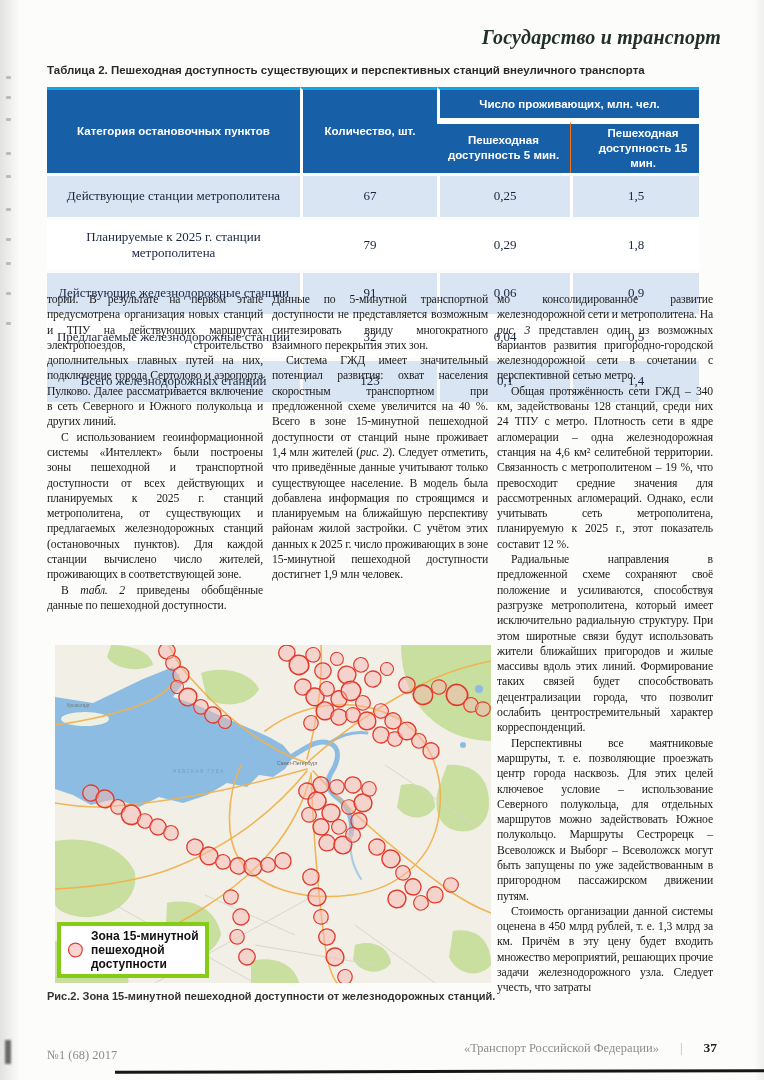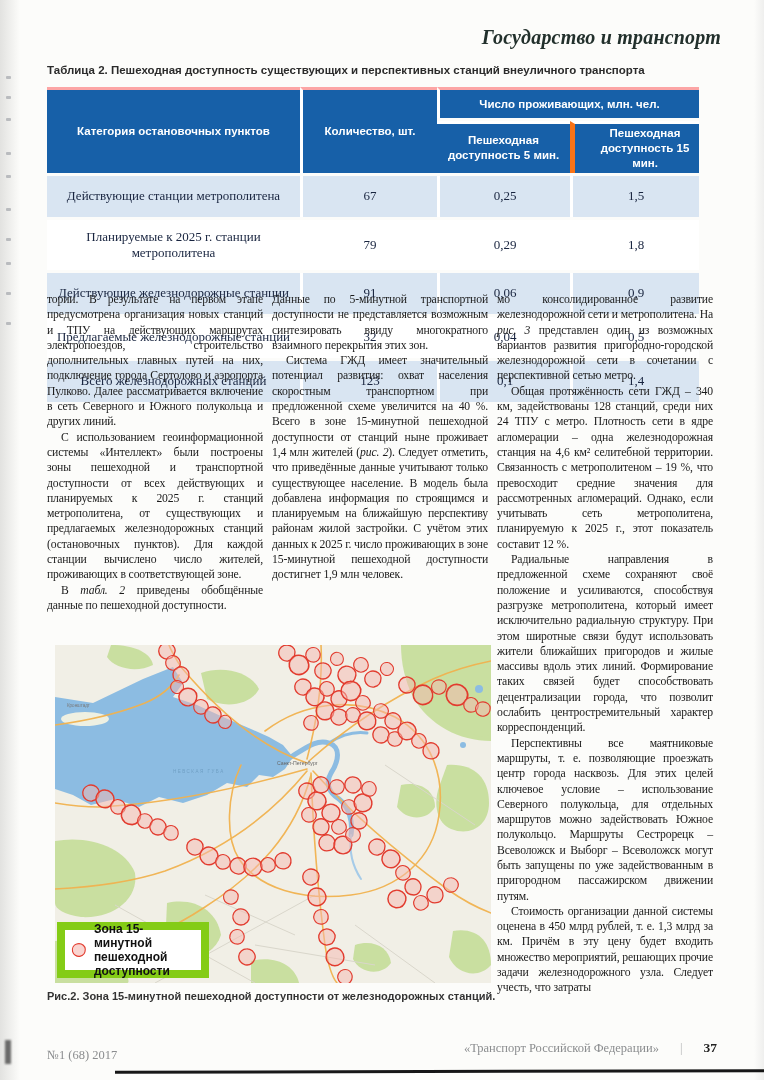--- a/index.html
+++ b/index.html
@@ -33,43 +33,43 @@
     position:absolute; left:47px; top:84px; width:652px;
     border-collapse:separate; border-spacing:0 3px; table-layout:fixed;
   }
   table.acc col.c1{width:253px;} table.acc col.c2{width:137px;}
   table.acc col.c3{width:133px;} table.acc col.c4{width:129px;}
   table.acc th{
     background:#1760a8; color:#fff; font-family:"Liberation Sans", sans-serif;
     font-weight:bold; font-size:11.5px; text-align:center; vertical-align:middle;
     padding:2px 8px; line-height:1.3;
   }
-  table.acc thead tr:first-child th{border-top:3px solid #fca5a5;}
+  table.acc thead tr:first-child th{border-top:3px solid #0ea5e9;}
   table.acc th.group{height:24px;}
   table.acc th.sub{height:38px; border-top:3px solid #fff;}
   table.acc th + th{border-left:3px solid #fff;}
-  table.acc th.sub + th.sub{border-left:5px solid #f97316;padding-left:24px;}
+  table.acc th.sub + th.sub{border-left:1px solid #f97316;padding-left:24px;}
   table.acc td{
     height:23px; text-align:center; vertical-align:middle;
     font-family:"Liberation Serif", serif; font-size:13px; color:#18243f; padding:9px 6px;
   }
   table.acc td + td{border-left:3px solid #fff;}
   tr.row-tint td{background:#d9e5f2;}
   tr.row-white td{background:#ffffff;}
 
   .bodycol{position:absolute; top:292px; width:216px; text-align:justify;
     font-size:11.7px; line-height:15.3px; letter-spacing:-0.15px; color:#1b1b1b;}
   .bodycol p{margin:0;}
   .bodycol p.indent{text-indent:14px;}
   #col1{left:47px;} #col2{left:272px;} #col3{left:497px;}
 
   .mapwrap{position:absolute; left:55px; top:645px; width:436px; height:338px;}
   .legend{
     position:absolute; left:57px; top:922px; width:152px; height:56px;
-    background:#fff; border:8px solid #84cc16; display:flex; align-items:center; gap:7px;
+    background:#fff; border:4px solid #84cc16; display:flex; align-items:center; gap:7px;
     padding:0 6px; box-sizing:border-box; z-index:5;
   }
   .legend-text{font-family:"Liberation Sans", sans-serif; font-weight:bold; font-size:12px;
     line-height:14px; color:#111;}
 
   .fig-caption{
     position:absolute; left:47px; top:990px; width:480px;
     font-family:"Liberation Sans", sans-serif; font-weight:bold; font-size:11px; color:#333;
   }
 

